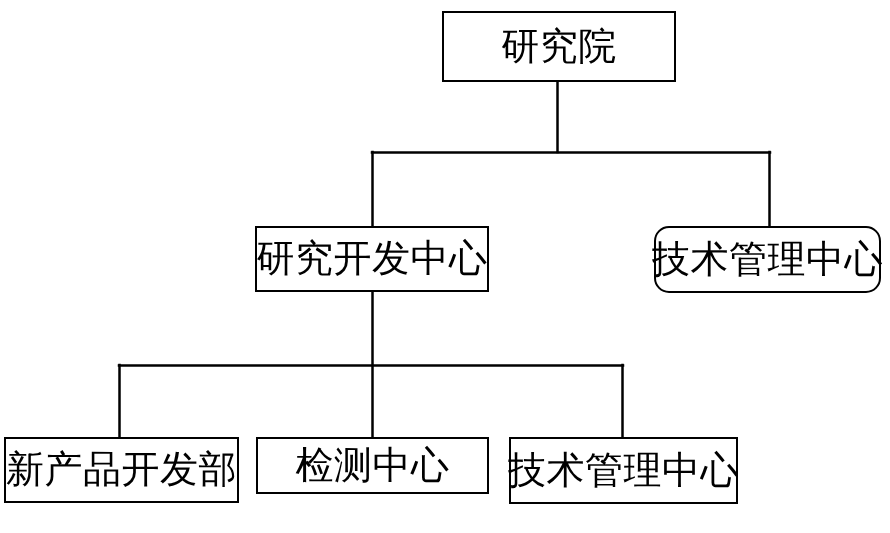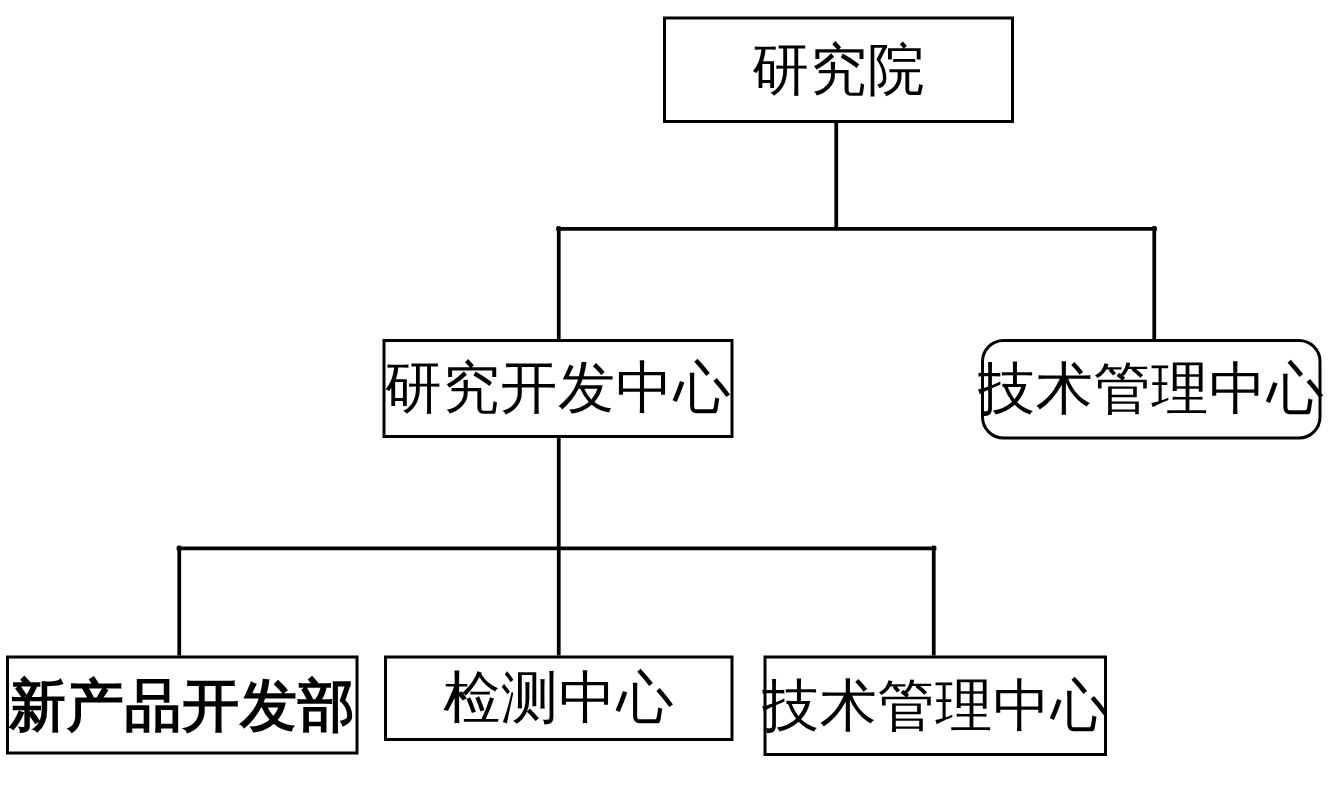--- a/index.html
+++ b/index.html
@@ -43,21 +43,21 @@
     color: #000000;
     white-space: nowrap;
     letter-spacing: 0.5px;
   }
   
   #node-root { left: 442px; top: 11px; width: 234px; height: 71px; }
   
   #node-rd-center   { left: 255px; top: 226px; width: 234px; height: 66px; }
   #node-tech-center { left: 654px; top: 226px; width: 227px; height: 67px; border-radius: 15px; }
   
-  #node-new-product { left: 4px;   top: 437px; width: 235px; height: 66px; font-weight: bold; }
+  #node-new-product { left: 4px;   top: 437px; width: 235px; height: 66px; }
   #node-testing     { left: 256px; top: 437px; width: 233px; height: 57px; }
   #node-talent      { left: 509px; top: 437px; width: 229px; height: 67px; }
 </style>
 </head>
 <body>
 
 <div id="chart-canvas">
 
   <svg id="connector-layer" width="890" height="533" viewBox="0 0 890 533" xmlns="http://www.w3.org/2000/svg">
     <g stroke="#000000" stroke-width="2.5" fill="none" stroke-linecap="square">

